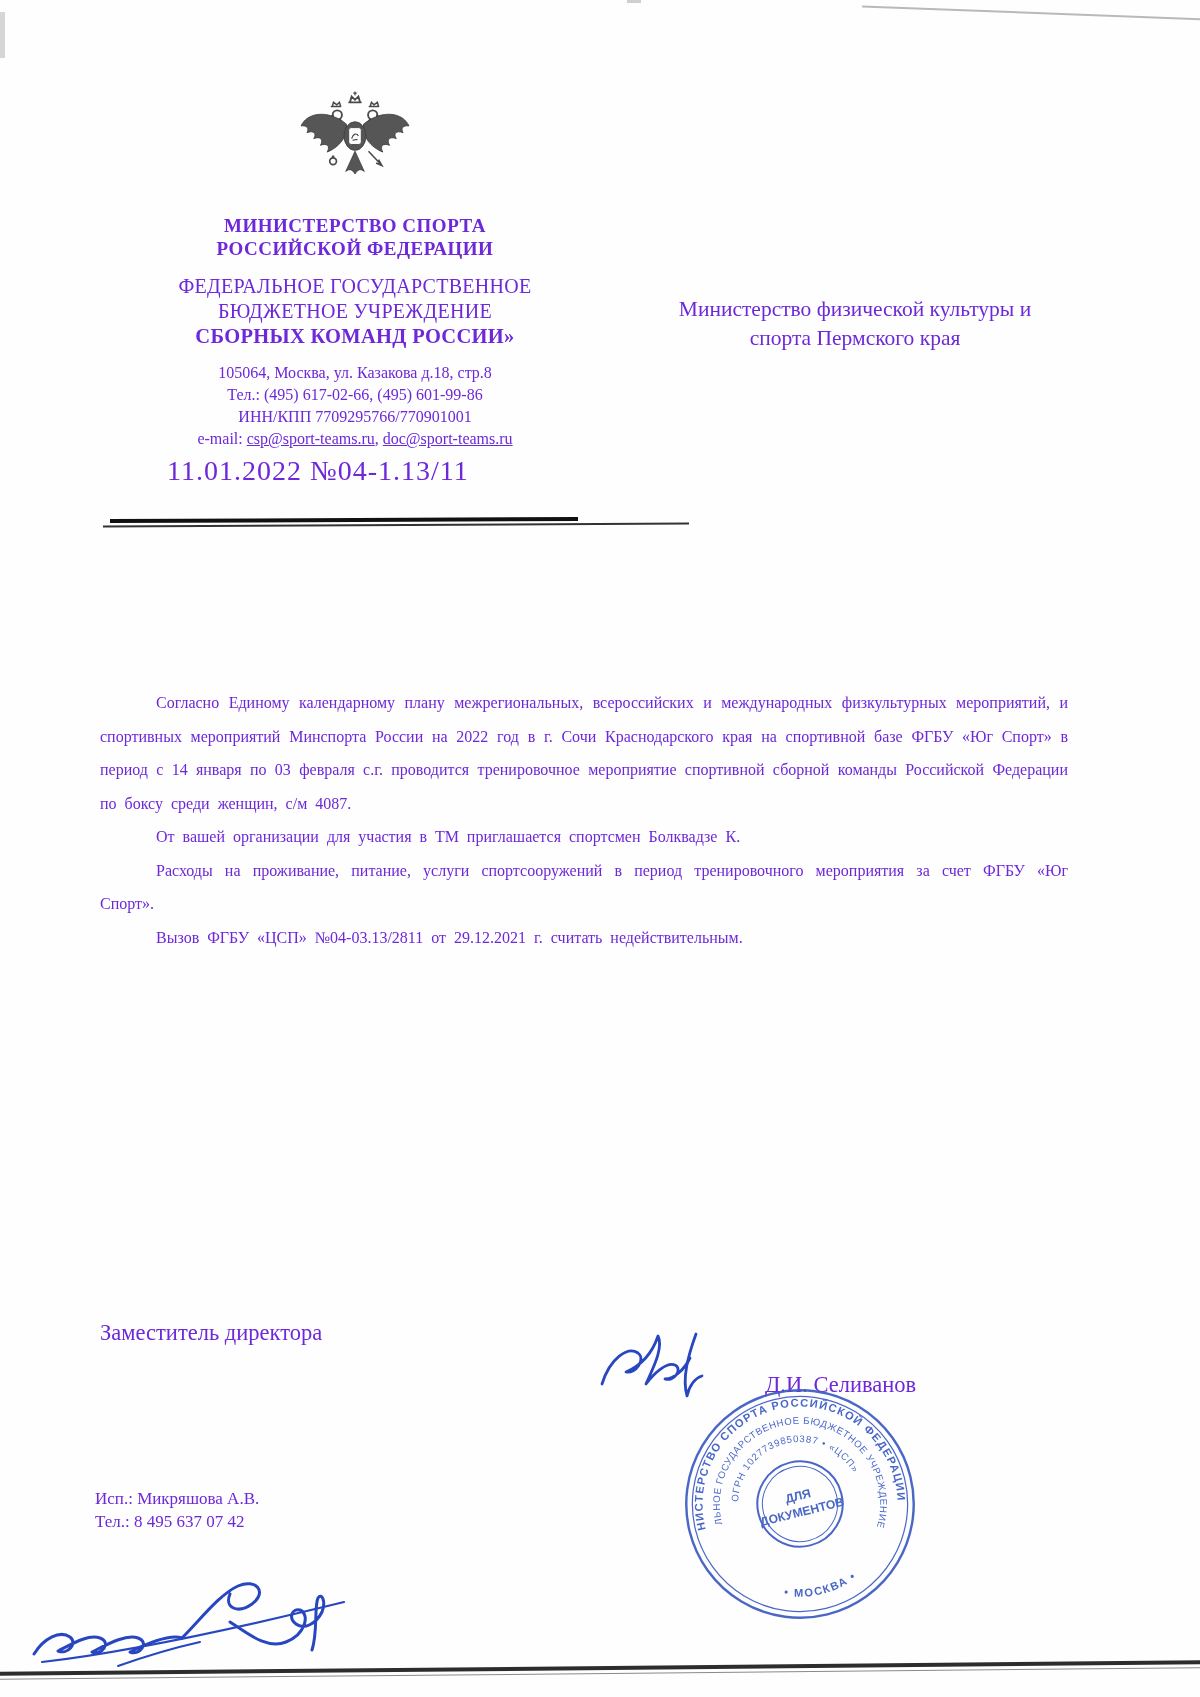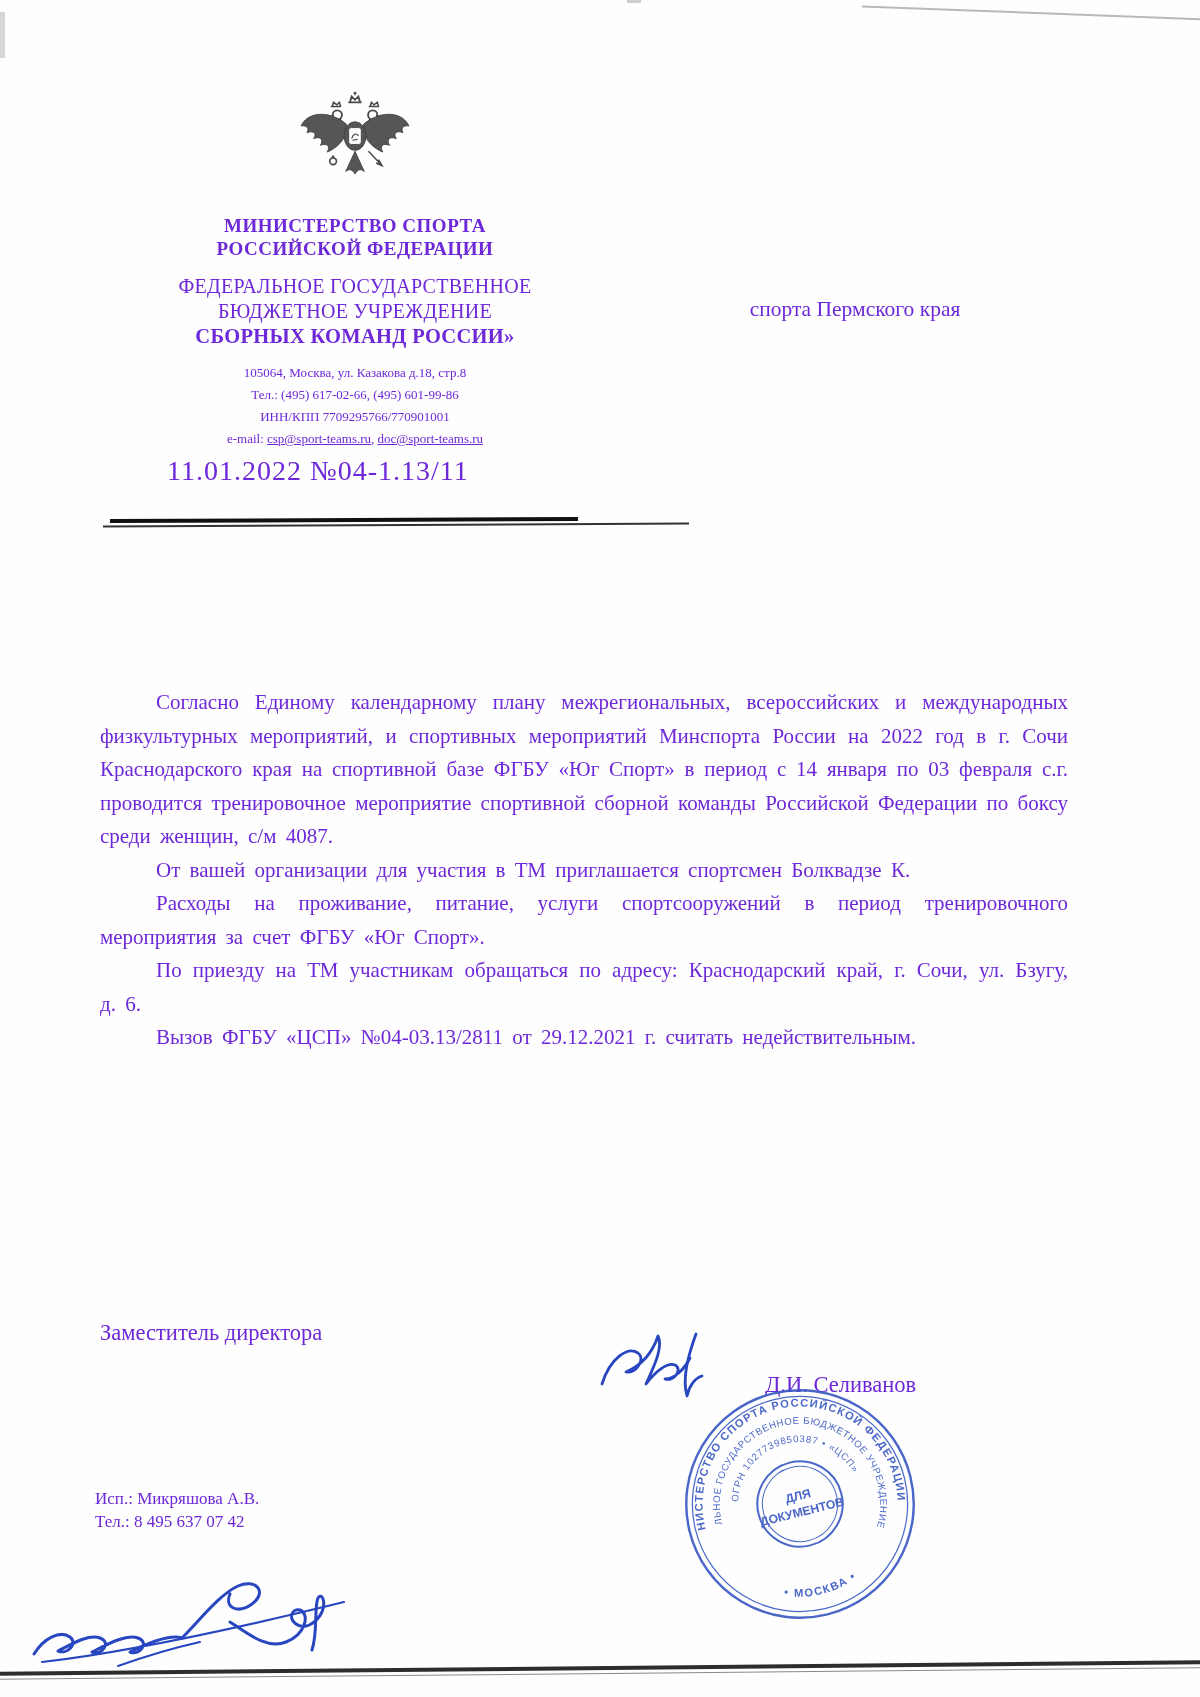--- a/index.html
+++ b/index.html
@@ -21,21 +21,21 @@
   .emblem{width:118px;height:122px;display:inline-block;}
   .ministry{
     margin-top:2px;font-weight:bold;font-size:19px;line-height:23px;
     letter-spacing:.5px;
   }
   .org{
     margin-top:14px;font-size:20px;line-height:25px;letter-spacing:.3px;
   }
   .org .b{font-weight:bold;font-size:20.5px;}
   .contact{
-    margin-top:13px;font-size:13px;line-height:22px;
+    margin-top:13px;font-size:16px;line-height:22px;
   }
   .contact .u{text-decoration:underline;}
   .refline{
     margin-top:5px;text-align:left;padding-left:72px;
     font-size:28px;letter-spacing:1px;white-space:nowrap;
   }
   .ref-underline-thick{
     position:absolute;left:110px;top:518px;width:468px;height:4px;
     background:#111;transform:rotate(-.25deg);
   }
@@ -44,21 +44,21 @@
     background:#333;transform:rotate(-.3deg);
   }
   
   .addressee{
     position:absolute;left:615px;top:295px;width:480px;
     text-align:center;font-size:21.5px;line-height:29px;
   }
   
   .body-text{
     position:absolute;left:100px;top:686px;width:968px;
-    font-size:21px;line-height:33.5px;word-spacing:4px;
+    font-size:16px;line-height:33.5px;word-spacing:4px;
     text-align:justify;
   }
   .body-text p{margin:0;text-indent:56px;}
   
   .sig-title{position:absolute;left:100px;top:1320px;font-size:22.5px;}
   .sig-name{position:absolute;left:765px;top:1372px;font-size:22.5px;white-space:nowrap;}
   .sig-script-small{position:absolute;left:592px;top:1320px;width:150px;height:100px;}
   .stamp{position:absolute;left:668px;top:1372px;width:264px;height:264px;opacity:.92;}
   
   .executor{
@@ -147,28 +147,28 @@
       <div><span>e-mail: </span><span class="u">csp@sport-teams.ru</span><span>, </span><span class="u">doc@sport-teams.ru</span></div>
     </div>
 
     <div class="refline">11.01.2022 №04-1.13/11</div>
   </div>
 
   <div class="ref-underline-thick"></div>
   <div class="ref-underline-thin"></div>
 
   <div class="addressee">
+    <div>Министерство физической культуры и</div>
     <div>спорта Пермского края</div>
   </div>
 
   <div class="body-text">
     <p>Согласно Единому календарному плану межрегиональных, всероссийских и международных физкультурных мероприятий, и спортивных мероприятий Минспорта России на 2022 год в г. Сочи Краснодарского края на спортивной базе ФГБУ «Юг Спорт» в период с 14 января по 03 февраля с.г. проводится тренировочное мероприятие спортивной сборной команды Российской Федерации по боксу среди женщин, с/м 4087.</p>
     <p>От вашей организации для участия в ТМ приглашается спортсмен Болквадзе К.</p>
     <p>Расходы на проживание, питание, услуги спортсооружений в период тренировочного мероприятия за счет ФГБУ «Юг Спорт».</p>
-    <p>По приезду на ТМ участникам обращаться по адресу: Краснодарский край, г. Сочи, ул. Бзугу, д. 6.</p>
     <p>Вызов ФГБУ «ЦСП» №04-03.13/2811 от 29.12.2021 г. считать недействительным.</p>
   </div>
 
   <div class="sig-title">Заместитель директора</div>
   <div class="sig-name">Д.И. Селиванов</div>
 
   <svg class="sig-script-small" viewBox="0 0 150 100">
     <g stroke="#2746c0" stroke-width="2.8" fill="none" stroke-linecap="round" stroke-linejoin="round">
       <path d="M10,64 C18,38 36,26 46,33 C54,39 44,54 34,52 C48,46 60,34 66,16 C72,28 60,50 54,64 C63,52 75,42 83,45 C91,49 82,62 73,59 C82,59 92,50 98,38"></path>
       <path d="M104,14 C96,36 90,58 95,76 C97,66 103,58 110,56"></path>

